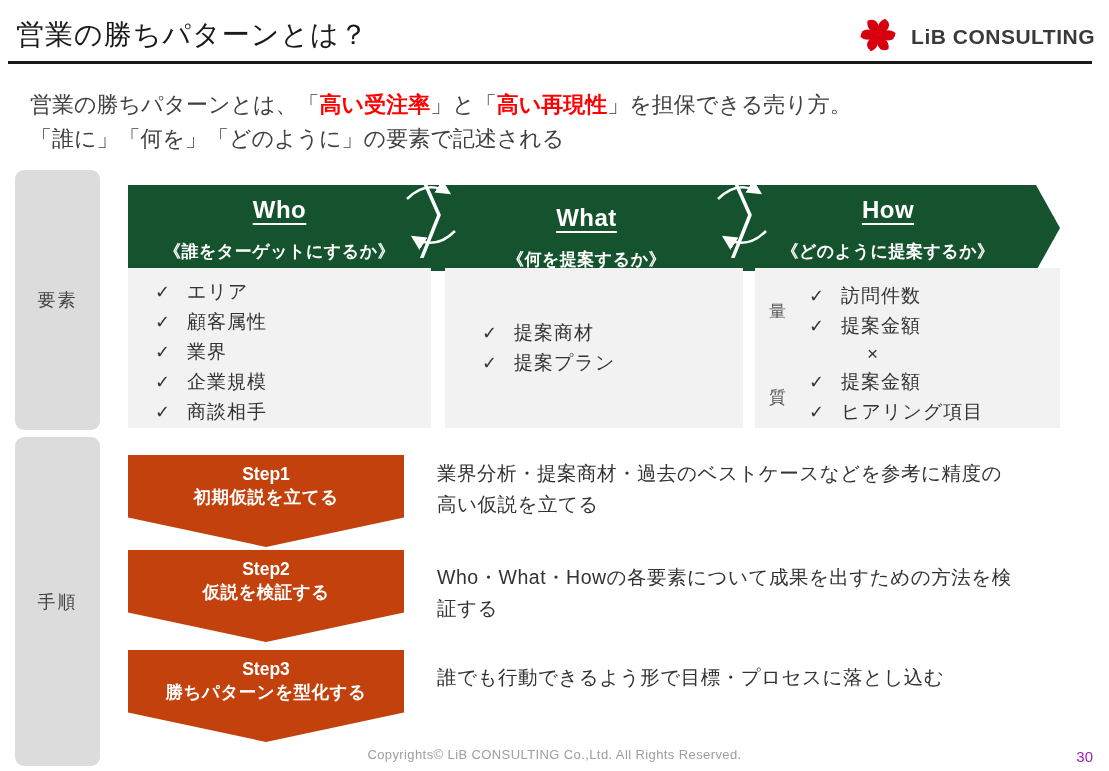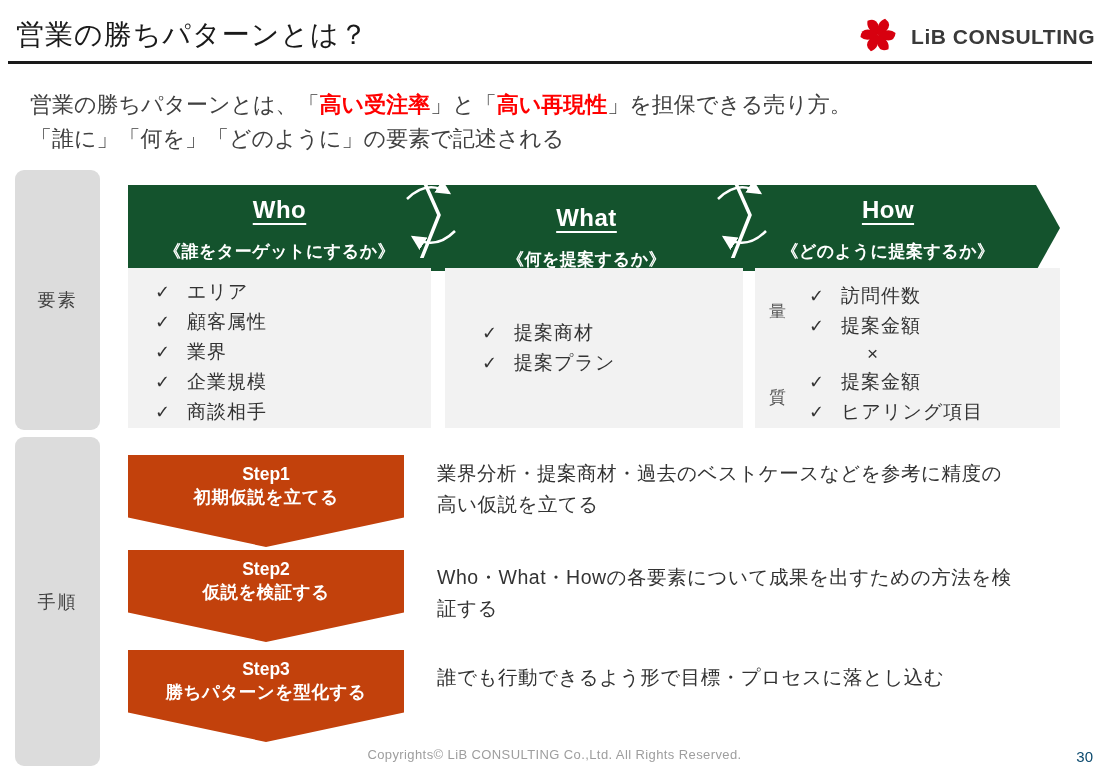--- a/index.html
+++ b/index.html
@@ -102,21 +102,21 @@
   .step-desc.d1 { top:458px; }
   .step-desc.d2 { top:562px; }
   .step-desc.d3 { top:662px; }
 
   
   .footer-copy {
     position:absolute; left:0; right:0; bottom:9px; text-align:center;
     font-size:13px; color:#9e9e9e; letter-spacing:0.4px;
   }
   .page-number {
-    position:absolute; right:16px; bottom:6px; font-size:15px; color:#0c4a6e;
+    position:absolute; right:16px; bottom:6px; font-size:15px; color:#a21caf;
   }
 </style>
 </head>
 <body>
 
 <div class="slide">
 
   <div class="page-title">営業の勝ちパターンとは？</div>
   <div class="title-rule"></div>
   <div class="logo">

